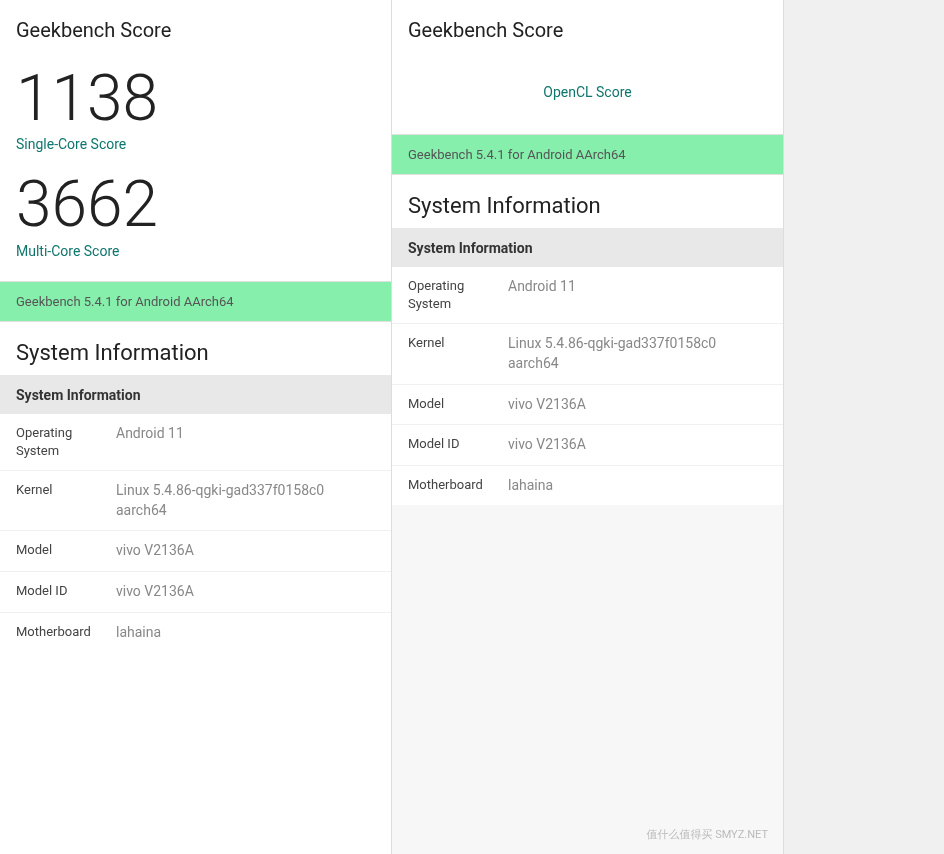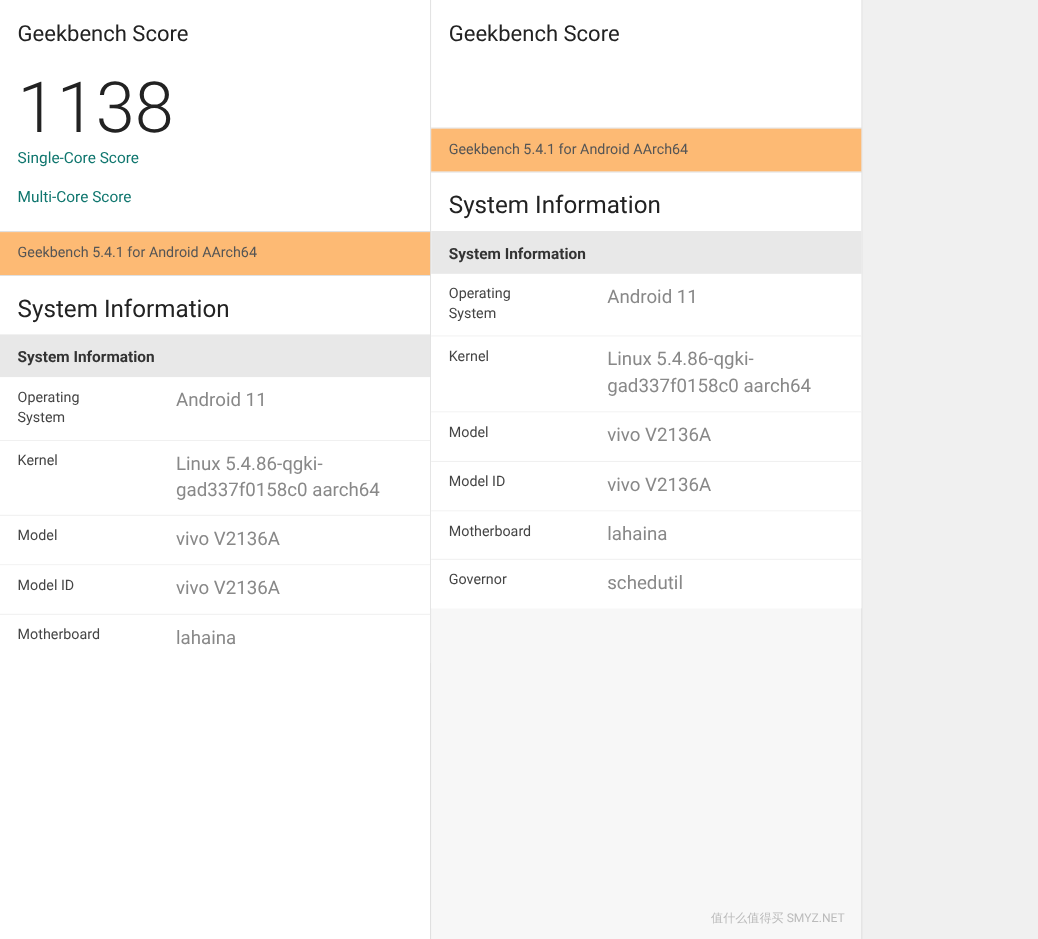--- a/index.html
+++ b/index.html
@@ -44,21 +44,21 @@
     }
     .divider {
       border: none;
       border-top: 1px solid #e0e0e0;
       margin: 0;
     }
     .version-line {
       padding: 12px 16px;
       font-size: 13px;
       color: #555;
-      background: #fdba74;
+      background: #86efac;
     }
     .system-info-header {
       padding: 18px 16px 10px 16px;
       background: #fff;
     }
     .system-info-title {
       font-size: 22px;
       font-weight: 400;
       color: #222;
     }
@@ -73,35 +73,34 @@
       font-size: 14px;
       font-weight: 700;
       color: #333;
     }
     .table-row {
       display: flex;
       align-items: flex-start;
       padding: 10px 16px;
       border-bottom: 1px solid #f0f0f0;
       background: #fff;
-      gap: 44px;
     }
     .table-row:last-child {
       border-bottom: none;
     }
     .table-cell-key {
       width: 100px;
       font-size: 13px;
       color: #444;
       flex-shrink: 0;
       line-height: 1.4;
     }
     .table-cell-value {
       flex: 1;
-      font-size: 17px;
+      font-size: 14px;
       color: #888;
       line-height: 1.4;
     }
     .right-panel-score {
       padding: 18px 16px 14px 16px;
       background: #fff;
     }
     .opencl-score-block {
       text-align: center;
       padding: 28px 0 20px 0;
@@ -131,20 +130,21 @@
 <div class="container">
 
   <div class="panel">
     <div class="section-geekbench">
       <div class="section-title">Geekbench Score</div>
       <div class="score-block">
         <div class="score-number">1138</div>
         <div class="score-label">Single-Core Score</div>
       </div>
       <div class="score-block">
+        <div class="score-number">3662</div>
         <div class="score-label">Multi-Core Score</div>
       </div>
     </div>
 
     <hr class="divider">
 
     <div class="version-line">Geekbench 5.4.1 for Android AArch64</div>
 
     <hr class="divider">
 
@@ -178,20 +178,21 @@
       <div class="table-cell-value">lahaina</div>
     </div>
         </div>
     </div>
   </div>
 
   <div class="panel bg-light">
     <div class="right-panel-score">
       <div class="section-title">Geekbench Score</div>
       <div class="opencl-score-block">
+        <div class="score-label">OpenCL Score</div>
       </div>
     </div>
 
     <hr class="divider">
 
     <div class="version-line">Geekbench 5.4.1 for Android AArch64</div>
 
     <hr class="divider">
 
     <div class="system-info-header">
@@ -216,22 +217,18 @@
       <div class="table-cell-value">vivo V2136A</div>
     </div>
           <div class="table-row">
       <div class="table-cell-key">Model ID</div>
       <div class="table-cell-value">vivo V2136A</div>
     </div>
           <div class="table-row">
       <div class="table-cell-key">Motherboard</div>
       <div class="table-cell-value">lahaina</div>
     </div>
-          <div class="table-row">
-      <div class="table-cell-key">Governor</div>
-      <div class="table-cell-value">schedutil</div>
-    </div>
         </div>
     </div>
   </div>
 
   <div class="smyz-watermark">值什么值得买 SMYZ.NET</div>
 </div>
 
 </body></html>

